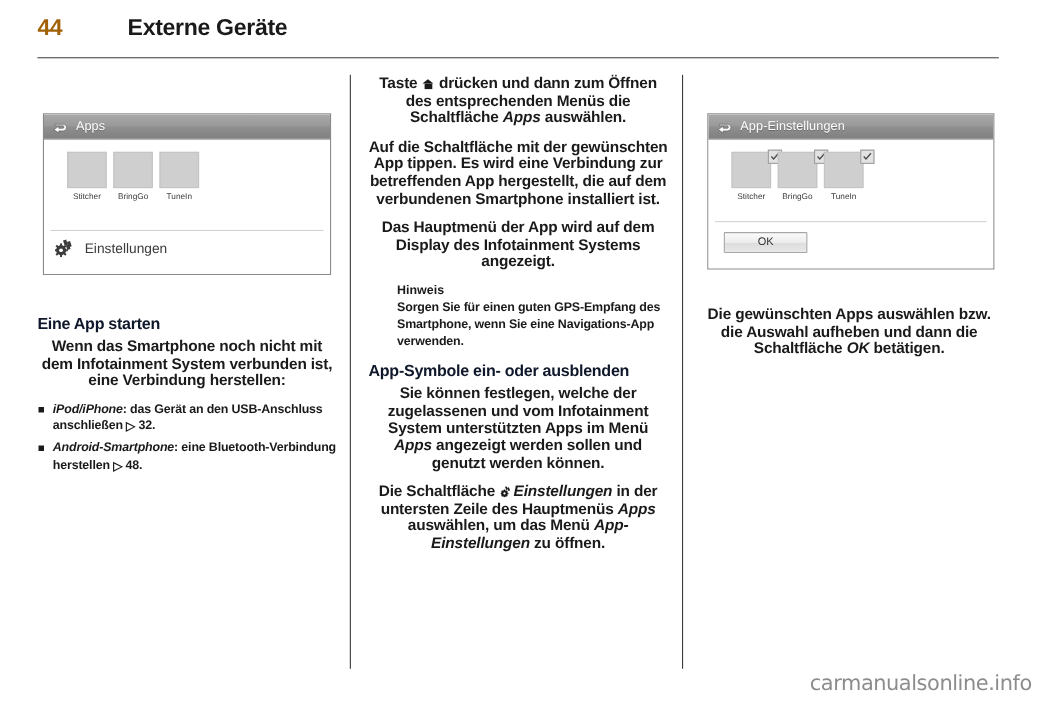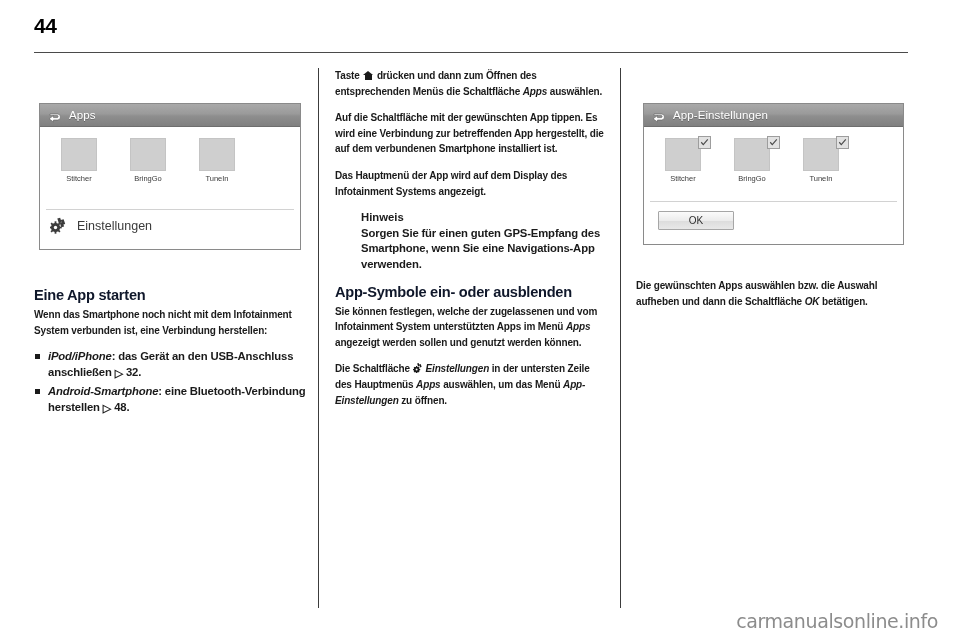--- a/index.html
+++ b/index.html
@@ -32,21 +32,21 @@
     top: 14px;
     width: 874px;
     height: 34px;
     display: flex;
     align-items: flex-start;
   }
   .header .folio {
     font-size: 21px;
     font-weight: bold;
     letter-spacing: -0.4px;
-    color: #000000;
+    color: #a16207;
     width: 82px;
   }
   .header .chaptertitle {
     font-size: 21px;
     font-weight: bold;
     letter-spacing: -0.3px;
     color: #1a1a1a;
   }
   .header-rule {
     position: absolute;
@@ -81,26 +81,26 @@
     width: 1px;
     height: 540px;
     background: #3c3c3c;
   }
   .div-1 { left: 284px; }
   .div-2 { left: 586px; }
 
   
   p.body {
     margin: 0 0 11px 0;
-    font-size: 10px;
+    font-size: 14px;
     line-height: 15.6px;
     font-weight: bold;
     letter-spacing: -0.15px;
     color: #1a1a1a;
-    text-align: left;
+    text-align: center;
   }
   h2.sub {
     margin: 6px 0 2px 0;
     font-size: 14.6px;
     line-height: 19px;
     font-weight: bold;
     letter-spacing: -0.25px;
     color: #0f172a;
   }
   h2.sub.tight { margin-top: 2px; }
@@ -246,21 +246,20 @@
     position: relative;
     height: calc(100% - 23px);
     background: #ffffff;
   }
 
   .app-row {
     position: absolute;
     left: 18px;
     top: 11px;
     display: flex;
-    gap: 27px;
   }
   .app-tile {
     position: relative;
     width: 42px;
     display: flex;
     flex-direction: column;
     align-items: center;
   }
   .app-icon {
     width: 36px;
@@ -345,20 +344,21 @@
     font-family: "DejaVu Sans", sans-serif;
   }
 </style>
 </head>
 <body>
 
 <div class="page">
 
   <div class="header">
     <div class="folio">44</div>
+    <div class="chaptertitle">Externe Geräte</div>
   </div>
   <div class="header-rule"></div>
 
   <div class="columns">
 
     <div class="col-divider div-1"></div>
     <div class="col-divider div-2"></div>
 
     <div class="col col-1">
 

